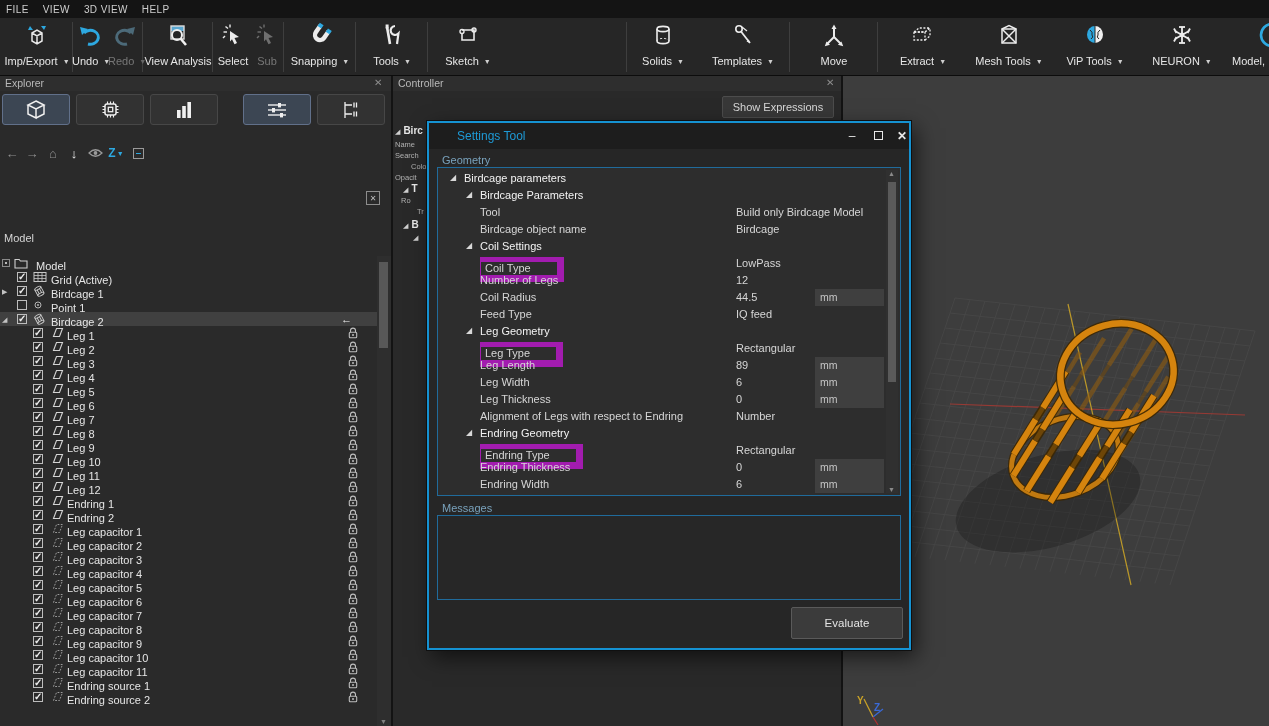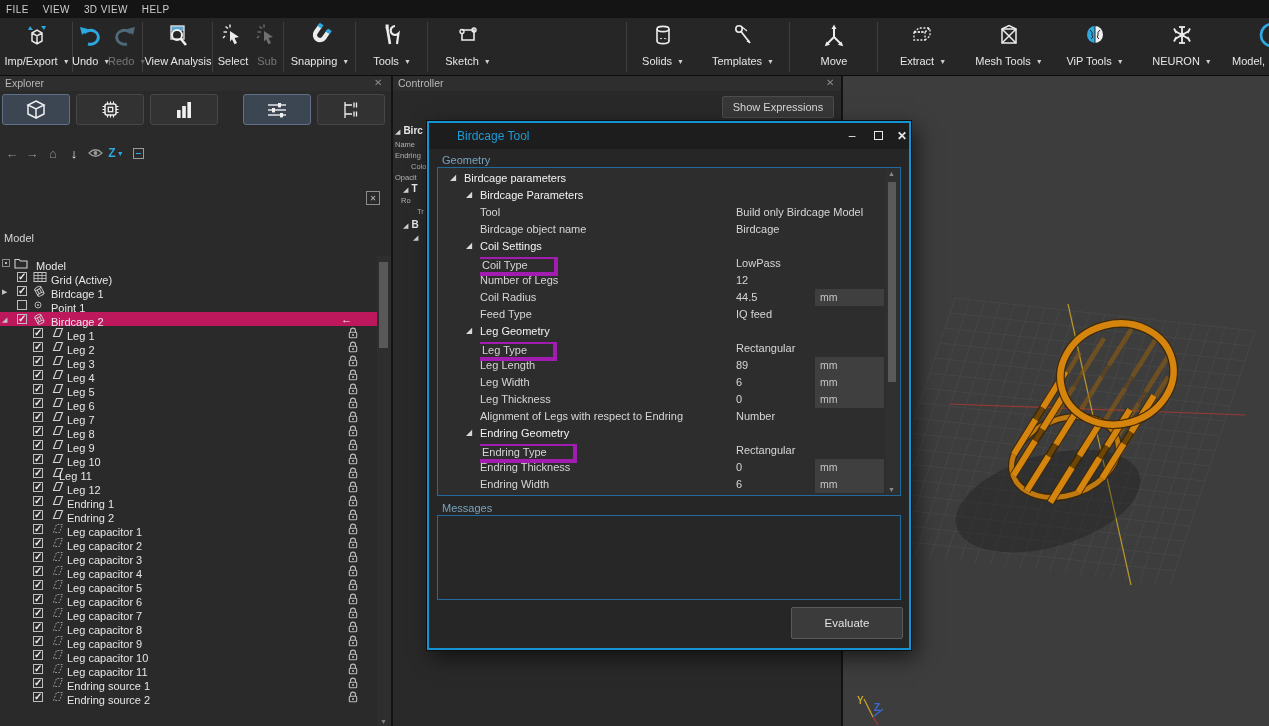--- a/index.html
+++ b/index.html
@@ -27,21 +27,21 @@
   .phead .x{position:absolute;top:1px;font-size:10px;color:#8d8d8d}
   .tabbtn{position:absolute;top:18px;width:68px;height:31px;background:#323232;border:1px solid #474747;border-radius:3px;display:flex;align-items:center;justify-content:center}
   .tabbtn.act{background:#3c4653;border-color:#61708a}
   .navrow{position:absolute;top:68px;left:0;height:20px;width:391px}
   .nico{position:absolute;top:0;width:18px;height:18px;display:flex;align-items:center;justify-content:center;font-size:13px;color:#8f8f8f}
   #search{position:absolute;left:2px;top:113px;width:362px;height:18px;background:#262626;border:1px solid #757575;color:#b9b9b9;font-size:11px;padding:0 4px;font-family:"Liberation Sans",sans-serif}
   #searchclear{position:absolute;left:366px;top:115px;width:14px;height:14px;border:1px solid #8d8d8d;color:#bdbdbd;font-size:8px;display:flex;align-items:center;justify-content:center}
   #modellabel{position:absolute;left:4px;top:156px;font-size:11px;color:#d5d5d5}
   #tree{position:absolute;left:0;top:180px;width:377px;height:470px;overflow:hidden}
   .trow{position:relative;height:14px;font-size:11px;color:#dcdcdc;white-space:nowrap}
-  .trow.sel{background:#be185d}
+  .trow.sel{background:#404040}
   .trow>span{position:absolute;top:0;line-height:14px}
   .exp{font-size:7px;color:#c2c2c2;top:1px!important}
   .lead{width:8px;height:8px;border:1px solid #8a8a8a;top:3px!important}
   .lead::after{content:"";position:absolute;left:2px;top:2px;width:2px;height:2px;background:#bbb}
   .cb{width:10px;height:10px;border:1px solid #bdbdbd;top:2px!important}
   .cb.on::after{content:"✓";position:absolute;left:0;top:-3px;font-size:10px;font-weight:bold;color:#efefef}
   .tico{top:1px!important}
   .lock{top:1px!important}
   .barrow{color:#f0f0f0;font-weight:bold;font-size:11px;top:0!important}
   #vscroll{position:absolute;left:377px;top:180px;width:14px;height:470px;background:#2e2e2e}
@@ -72,21 +72,21 @@
   #dtitle{position:absolute;left:28px;top:6px;color:#1e9ad6;font-size:12px}
   .winbtn{position:absolute;top:5px;width:18px;height:16px;color:#e8e8e8;font-size:12px;text-align:center;line-height:16px}
   #btnmax i{display:inline-block;width:9px;height:9px;border:1.5px solid #e8e8e8;margin-top:3px}
   #geomlabel{position:absolute;left:13px;top:31px;color:#79a2bc;font-size:11px}
   #pbox{position:absolute;left:8px;top:44px;width:464px;height:329px;background:#2d2d2d;border:1px solid #206b9b}
   #pbody{position:absolute;left:2px;top:2px;right:16px;bottom:2px;overflow:hidden}
   .prow{position:relative;height:17px}
   .prow .garr{position:absolute;font-size:8px;color:#d8d8d8;top:3px}
   .prow .glab{position:absolute;top:2px;font-weight:normal;color:#f3f3f3;white-space:nowrap}
   .prow .plab{position:absolute;left:40px;top:2px;width:252px;overflow:hidden;white-space:nowrap;color:#d6d6d6}
-  .prow .plab .hl{display:inline-block;border:4px solid #a21caf;padding:0 26px 1px 4px;margin:-2px 0 0 -6px}
+  .prow .plab .hl{display:inline-block;border:7px solid #a21caf;padding:0 26px 1px 4px;margin:-2px 0 0 -6px}
   .prow .pval{position:absolute;left:296px;top:2px;white-space:nowrap;color:#d6d6d6}
   .prow .punit{position:absolute;left:375px;top:0;width:70px;height:17px;background:#3f3f3f;color:#c6c6c6;font-size:10.5px;padding:2px 0 0 5px}
   #pscroll{position:absolute;right:2px;top:2px;width:12px;bottom:2px;background:#303030}
   #pscroll .su,#pscroll .sd{position:absolute;left:2px;font-size:7px;color:#8a8a8a}
   #pscroll .su{top:0}
   #pscroll .sd{bottom:0}
   #pthumb{position:absolute;left:2px;top:12px;width:8px;height:200px;background:#5a5a5a}
   #msglabel{position:absolute;left:13px;top:379px;color:#79a2bc;font-size:11px}
   #msgbox{position:absolute;left:8px;top:392px;width:464px;height:85px;background:#272727;border:1px solid #206b9b}
   #evalbtn{position:absolute;left:362px;top:484px;width:112px;height:32px;background:#3b3b3b;border:1px solid #5a5a5a;border-radius:2px;color:#e4e4e4;font-size:11.5px;display:flex;align-items:center;justify-content:center}
@@ -572,21 +572,21 @@
             <path d="M2.5 5.2 V3.6 a2.5 2.5 0 0 1 5 0 V5.2" fill="none" stroke="#bdbdbd" stroke-width="1.1"></path>
             <rect x="1.3" y="5.2" width="7.4" height="5.6" rx="1" fill="none" stroke="#bdbdbd" stroke-width="1.1"></rect>
             <circle cx="5" cy="8" r="1" fill="#bdbdbd"></circle>
           </svg></span>
       </div>
       <div class="trow">
         <span class="cb on" style="left: 33px;"></span>
         <span class="tico" style="left: 51px;"><svg width="13" height="11" viewBox="0 0 13 11">
             <polygon points="2.5,9.5 5.5,1.5 11.5,1.5 8.5,9.5" fill="none" stroke="#d4d4d4" stroke-width="1.1"></polygon>
           </svg></span>
-        <span class="tlabel" style="left: 59px;">Leg 11</span>
+        <span class="tlabel" style="left: 67px;">Leg 11</span>
         <span class="lock" style="left: 348px;"><svg width="10" height="12" viewBox="0 0 10 12">
             <path d="M2.5 5.2 V3.6 a2.5 2.5 0 0 1 5 0 V5.2" fill="none" stroke="#bdbdbd" stroke-width="1.1"></path>
             <rect x="1.3" y="5.2" width="7.4" height="5.6" rx="1" fill="none" stroke="#bdbdbd" stroke-width="1.1"></rect>
             <circle cx="5" cy="8" r="1" fill="#bdbdbd"></circle>
           </svg></span>
       </div>
       <div class="trow">
         <span class="cb on" style="left: 33px;"></span>
         <span class="tico" style="left: 51px;"><svg width="13" height="11" viewBox="0 0 13 11">
             <polygon points="2.5,9.5 5.5,1.5 11.5,1.5 8.5,9.5" fill="none" stroke="#d4d4d4" stroke-width="1.1"></polygon>
@@ -789,21 +789,21 @@
 
 <div id="controller" class="abs">
   <div class="phead">
     <span>Controller</span>
     <span class="x" style="left:433px">✕</span>
   </div>
   <div id="showexp">Show Expressions</div>
   <div id="ctree">
       <div class="cgrow" style="top: 4px; left: 0px;"><span class="a">◢</span><span class="b">Birc</span></div>
       <div class="cgrow" style="top: 17px; left: 0px;"><span class="s">Name</span></div>
-      <div class="cgrow" style="top: 28px; left: 0px;"><span class="s">Endring</span></div>
+      <div class="cgrow" style="top: 28px; left: 0px;"><span class="s">Search</span></div>
       <div class="cgrow" style="top: 39px; left: 16px;"><span class="s">Color</span></div>
       <div class="cgrow" style="top: 50px; left: 0px;"><span class="s">Opacit</span></div>
       <div class="cgrow" style="top: 62px; left: 8px;"><span class="a">◢</span><span class="b">T</span></div>
       <div class="cgrow" style="top: 73px; left: 6px;"><span class="s">Ro</span></div>
       <div class="cgrow" style="top: 84px; left: 22px;"><span class="s">Tr</span></div>
       <div class="cgrow" style="top: 98px; left: 8px;"><span class="a">◢</span><span class="b">B</span></div>
       <div class="cgrow" style="top: 110px; left: 18px;"><span class="a">◢</span></div>
     </div>
 </div>
 
@@ -870,21 +870,21 @@
         <line x1="22" y1="26" x2="32" y2="18" stroke="#3a6ad8" stroke-width="1.2"></line>
         <line x1="22" y1="26" x2="27" y2="34" stroke="#b03030" stroke-width="1.2"></line>
       </svg>
     <span class="ty">Y</span>
     <span class="tz">Z</span>
   </div>
 </div>
 
 <div id="dialog" class="abs">
   <div id="dtitlebar">
-    <span id="dtitle">Birdcage Tool</span>
+    <span id="dtitle">Settings Tool</span>
     <span class="winbtn" style="left:414px">–</span>
     <span class="winbtn" id="btnmax" style="left:440px"><i></i></span>
     <span class="winbtn" style="left:464px;font-weight:bold">✕</span>
   </div>
   <div id="geomlabel">Geometry</div>
   <div id="pbox">
     <div id="pbody">
         <div class="prow">
           <span class="garr" style="left:10px">◢</span>
           <span class="glab" style="left:24px">Birdcage parameters</span>

